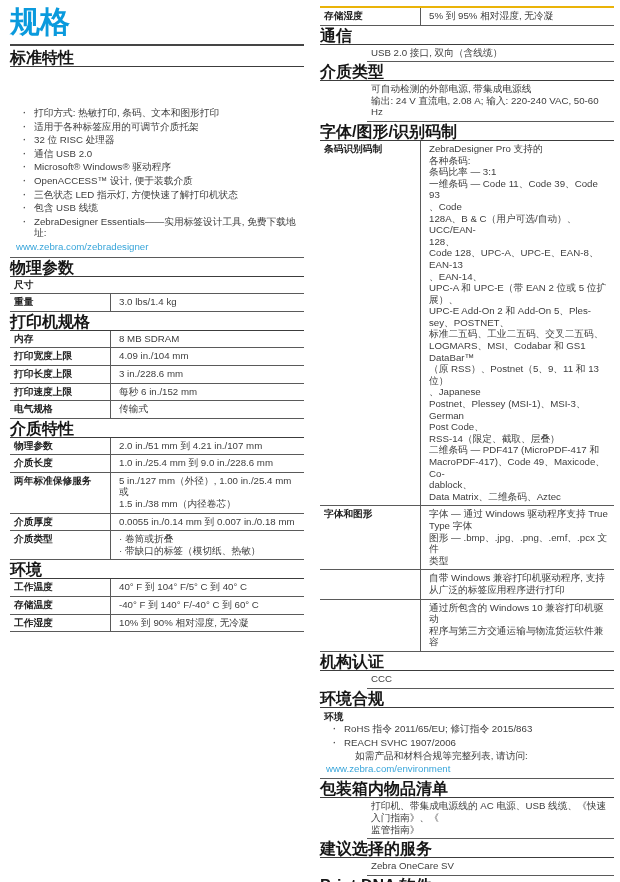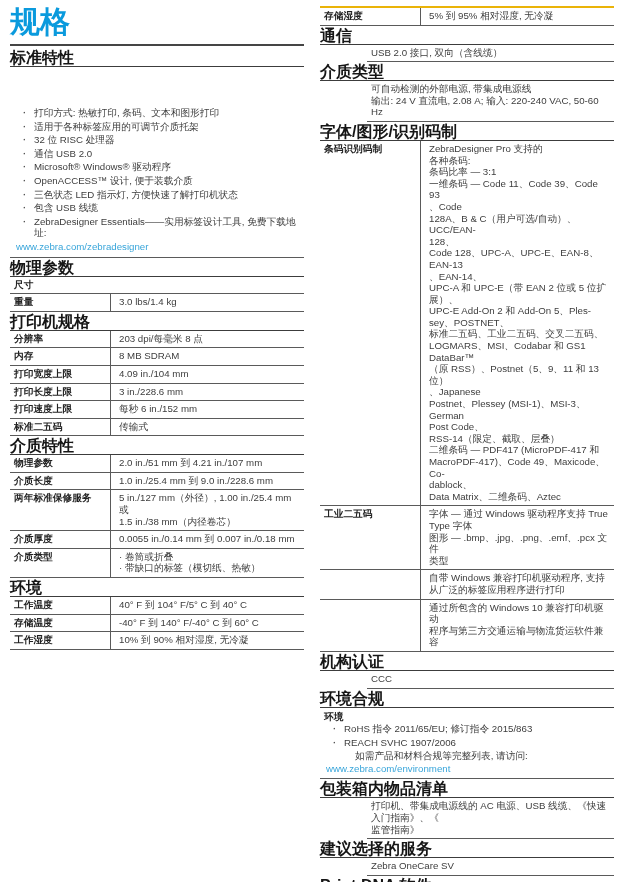--- a/index.html
+++ b/index.html
@@ -70,41 +70,37 @@
     <div class="row">
       <div class="lbl">尺寸</div>
     </div>
     <div class="row">
       <div class="lbl">重量</div>
       <div class="val">3.0 lbs/1.4 kg</div>
     </div>
 
     <div class="sec-title">打印机规格</div>
     <div class="row">
-      <div class="lbl">分辨率</div>
-      <div class="val">203 dpi/每毫米 8 点</div>
-    </div>
-    <div class="row">
       <div class="lbl">内存</div>
       <div class="val">8 MB SDRAM</div>
     </div>
     <div class="row">
       <div class="lbl">打印宽度上限</div>
       <div class="val">4.09 in./104 mm</div>
     </div>
     <div class="row">
       <div class="lbl">打印长度上限</div>
       <div class="val">3 in./228.6 mm</div>
     </div>
     <div class="row">
       <div class="lbl">打印速度上限</div>
       <div class="val">每秒 6 in./152 mm</div>
     </div>
     <div class="row">
-      <div class="lbl">标准二五码</div>
+      <div class="lbl">电气规格</div>
       <div class="val">传输式</div>
     </div>
 
     <div class="sec-title">介质特性</div>
     <div class="row">
       <div class="lbl">物理参数</div>
       <div class="val">2.0 in./51 mm 到 4.21 in./107 mm</div>
     </div>
     <div class="row">
       <div class="lbl">介质长度</div>
@@ -174,21 +170,21 @@
 、Japanese
 Postnet、Plessey (MSI-1)、MSI-3、German
 Post Code、
 RSS-14（限定、截取、层叠）
 二维条码 — PDF417 (MicroPDF-417 和
 MacroPDF-417)、Code 49、Maxicode、Co-
 dablock、
 Data Matrix、二维条码、Aztec</div>
     </div>
     <div class="row">
-      <div class="lbl">工业二五码</div>
+      <div class="lbl">字体和图形</div>
       <div class="val">字体 — 通过 Windows 驱动程序支持 True
 Type 字体
 图形 — .bmp、.jpg、.png、.emf、.pcx 文件
 类型</div>
     </div>
     <div class="row">
       <div class="lbl"></div>
       <div class="val">自带 Windows 兼容打印机驱动程序, 支持
 从广泛的标签应用程序进行打印</div>
     </div>

